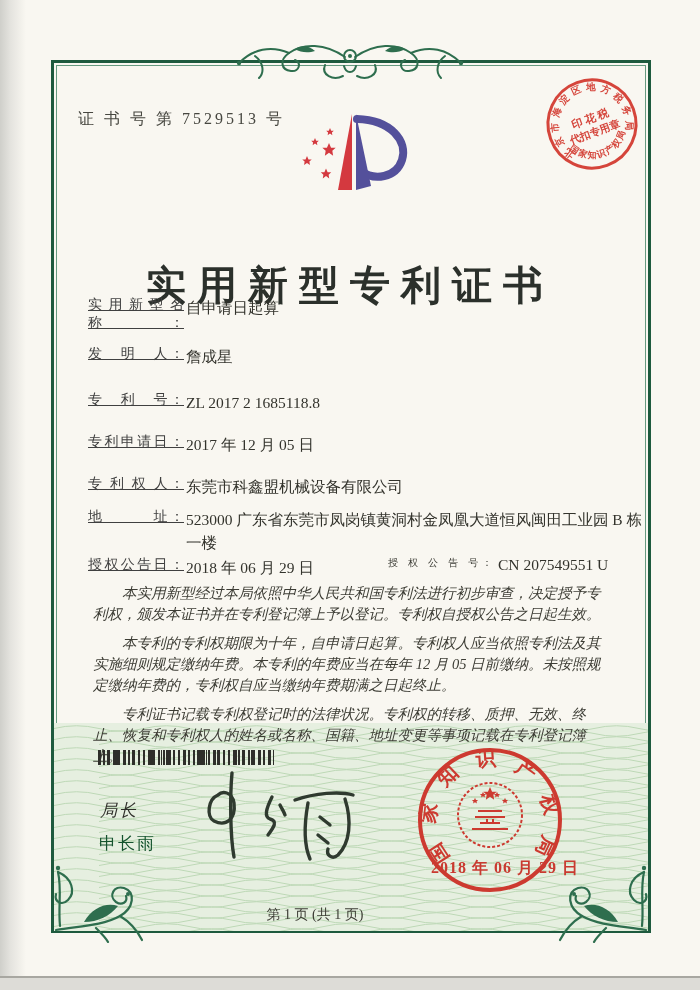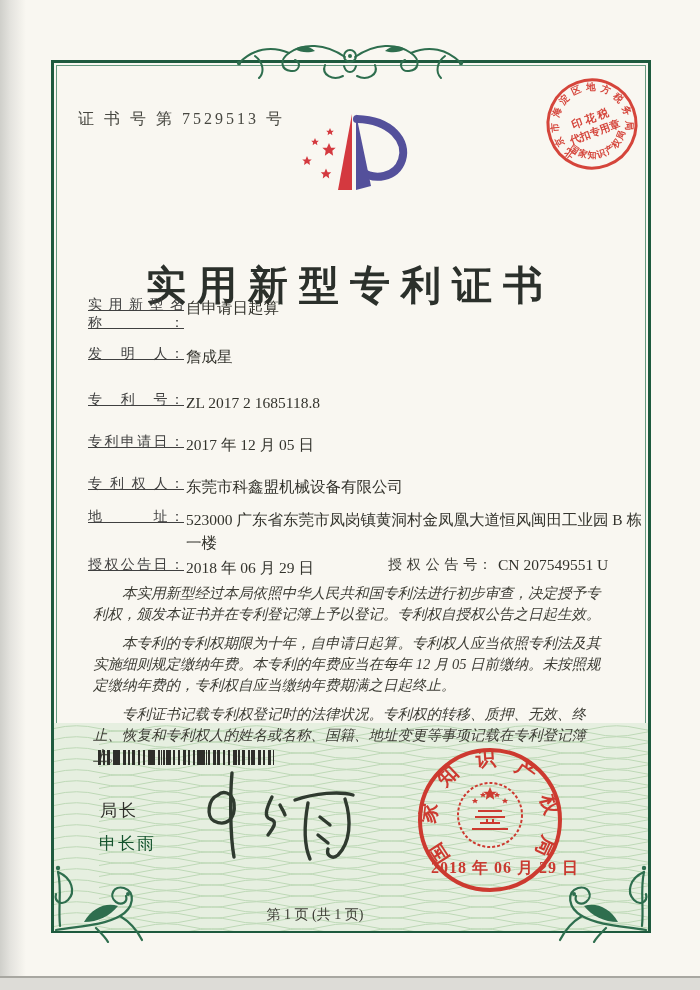--- a/index.html
+++ b/index.html
@@ -47,42 +47,42 @@
   .flabel{
     position:absolute;left:88px;width:96px;display:inline-block;
     font-size:14px;color:#404040;text-align:justify;text-align-last:justify;text-decoration:underline;
   }
   .fvalue{
     position:absolute;left:186px;width:456px;
     font-size:15.5px;color:#33332c;line-height:23px;
   }
   .flabel2{
     position:absolute;left:388px;width:104px;display:inline-block;
-    font-size:14px;color:#3a3a33;text-align:justify;text-align-last:justify;
+    font-size:10px;color:#3a3a33;text-align:justify;text-align-last:justify;
   }
   .gval2{
     position:absolute;left:498px;font-size:15.5px;color:#33332c;
   }
   .paras{
     position:absolute;left:85px;top:575px;width:530px;
     font-size:14.5px;line-height:21px;color:#3c3c34;
     font-style:italic;
   }
   .paras p{margin:8px;text-indent:2em;}
   .barcode{
     position:absolute;left:98px;top:750px;width:176px;height:15px;
     background:
       repeating-linear-gradient(90deg,#2e2e2a 0 2px,rgba(0,0,0,0) 2px 5px),
       repeating-linear-gradient(90deg,#2e2e2a 0 1px,rgba(0,0,0,0) 1px 9px),
       repeating-linear-gradient(90deg,#2e2e2a 0 3px,rgba(0,0,0,0) 3px 17px);
   }
   .director-title{
     position:absolute;left:100px;top:799px;
     font-family:"Liberation Sans","DejaVu Sans",sans-serif;
-    font-size:17px;letter-spacing:2px;color:#2f2f2a;
+    font-size:17px;letter-spacing:2px;color:#2f2f2a;font-style:italic;
   }
   .director-name{
     position:absolute;left:99px;top:832px;
     font-family:"Liberation Sans","DejaVu Sans",sans-serif;
     font-size:17px;letter-spacing:2px;color:#14532d;
   }
   .seal-date{
     position:absolute;left:420px;top:858px;width:170px;text-align:center;
     font-size:16px;letter-spacing:1px;color:#c93a30;font-weight:bold;
   }

